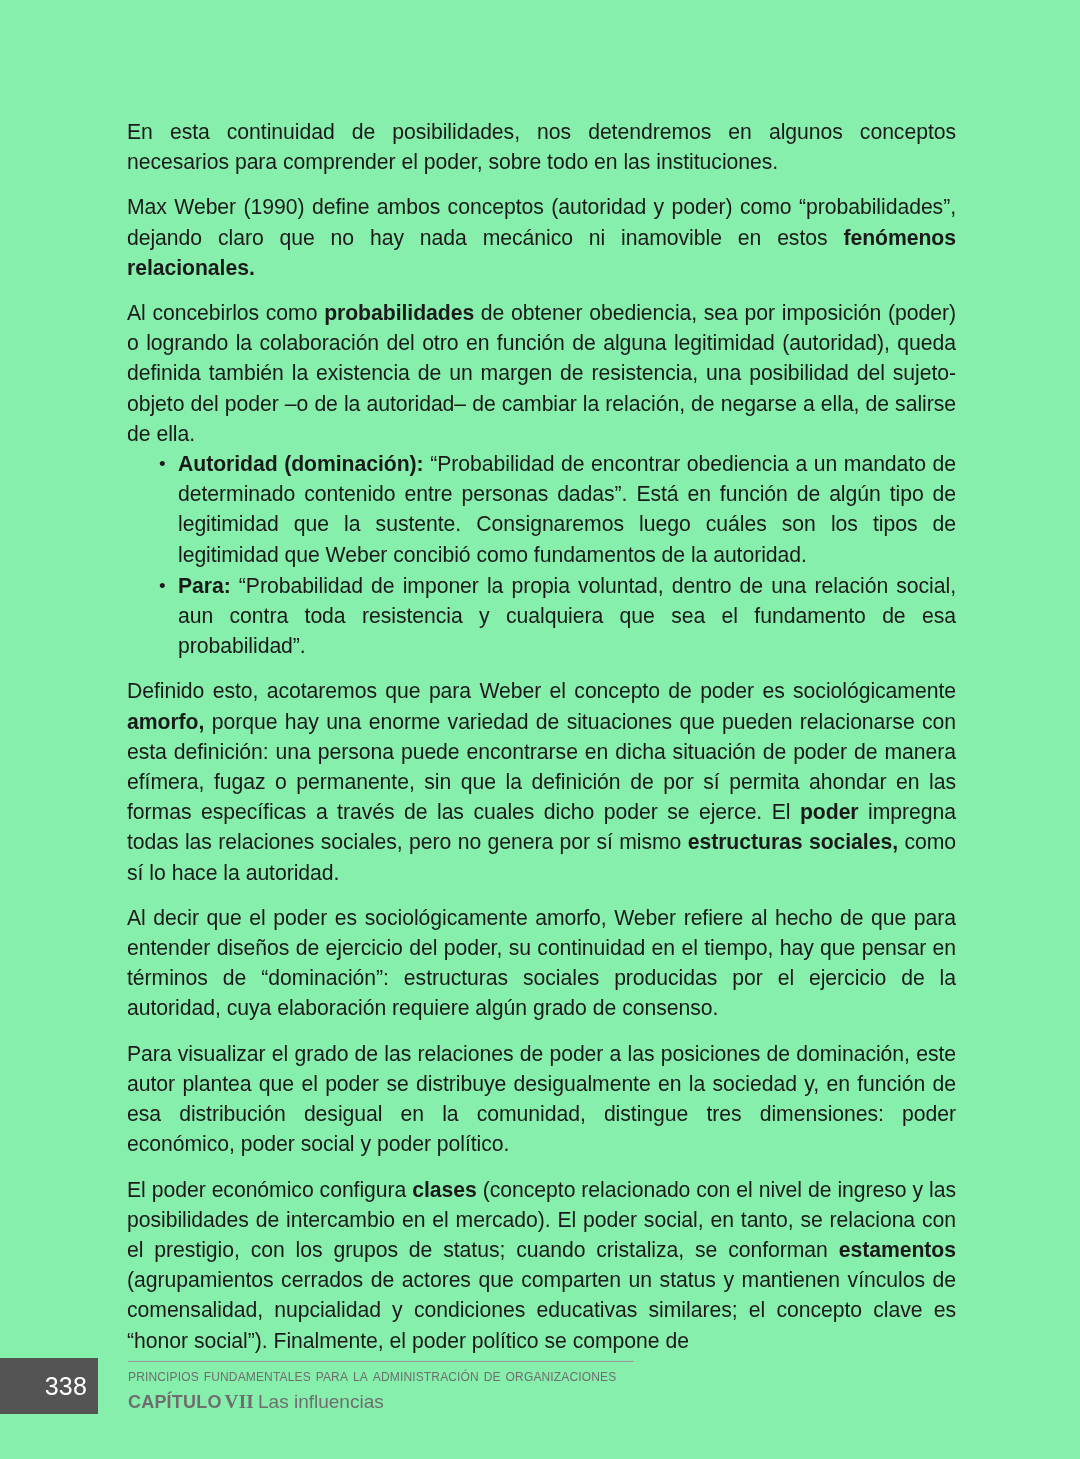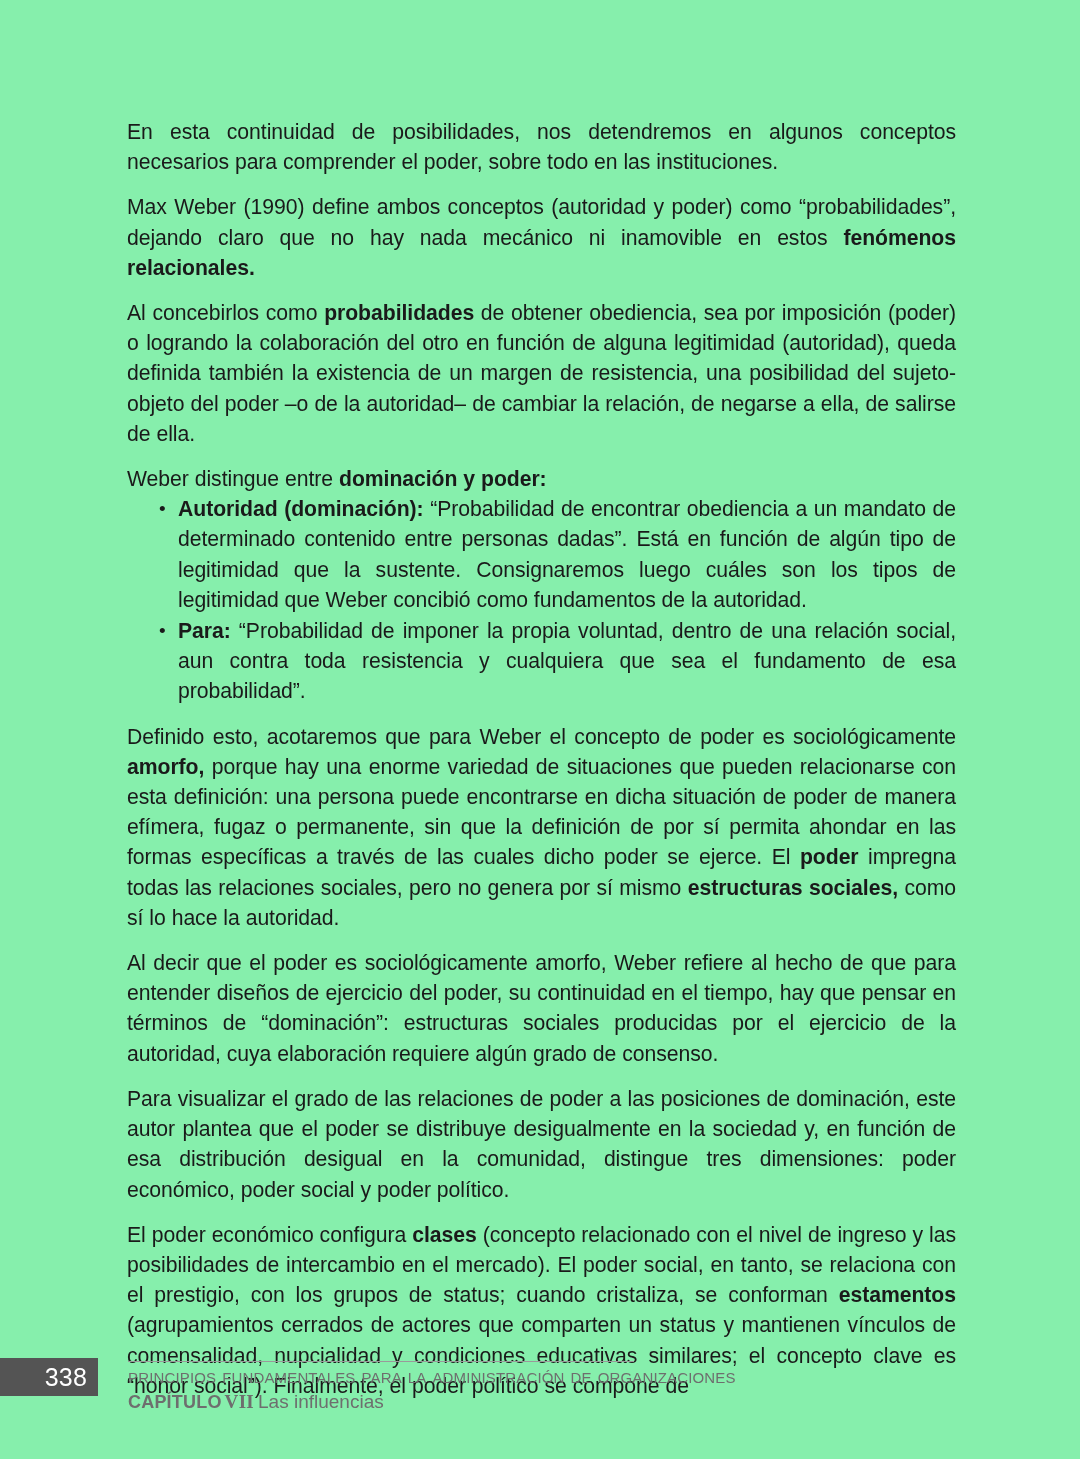--- a/index.html
+++ b/index.html
@@ -73,21 +73,21 @@
     left: 0;
     top: 1352px;
     width: 1080px;
     height: 66px;
   }
   .page-number-box {
     position: absolute;
     left: 0;
     top: 6px;
     width: 98px;
-    height: 38px;
+    height: 56px;
     background: #545454;
     box-sizing: border-box;
   }
   .page-number-box .num {
     position: absolute;
     right: 11px;
     top: 50%;
     transform: translateY(-50%);
     color: #ffffff;
     font-size: 25px;
@@ -102,21 +102,21 @@
     height: 1px;
     background: #9a9a9a;
   }
   .footer-text {
     position: absolute;
     left: 128px;
     top: 13px;
     width: 506px;
   }
   .footer-line1 {
-    font-size: 21px;
+    font-size: 17px;
     line-height: 21px;
     color: #6e6e6e;
     font-variant: small-caps;
     text-transform: lowercase;
     letter-spacing: 0.15px;
     white-space: nowrap;
   }
   .footer-line1::first-letter { }
   .footer-line2 {
     font-size: 19px;
@@ -147,21 +147,20 @@
 </head>
 <body>
 
 <div class="page" style="background: #86efac;">
 
   <div class="content">
     <div>
         <p class="para"><span>En esta continuidad de posibilidades, nos detendremos en algunos conceptos necesarios para comprender el poder, sobre todo en las instituciones.</span></p>
         <p class="para"><span>Max Weber (1990) define ambos conceptos (autoridad y poder) como “probabilidades”, dejando claro que no hay nada mecánico ni inamovible en estos </span><b>fenómenos relacionales.</b></p>
         <p class="para"><span>Al concebirlos como </span><b>probabilidades</b><span> de obtener obediencia, sea por imposición (poder) o logrando la colaboración del otro en función de alguna legitimidad (autoridad), queda definida también la existencia de un margen de resistencia, una posibilidad del sujeto-objeto del poder –o de la autoridad– de cambiar la relación, de negarse a ella, de salirse de ella.</span></p>
-        <p class="para"><span>Weber distingue entre </span><b>dominación y poder:</b></p>
       </div>
     <ul class="bullets">
         <li><span class="bullet-mark">•</span><b>Autoridad (dominación):</b><span> “Probabilidad de encontrar obediencia a un mandato de determinado contenido entre personas dadas”. Está en función de algún tipo de legitimidad que la sustente. Consignaremos luego cuáles son los tipos de legitimidad que Weber concibió como fundamentos de la autoridad.</span></li>
         <li><span class="bullet-mark">•</span><b>Para:</b><span> “Probabilidad de imponer la propia voluntad, dentro de una relación social, aun contra toda resistencia y cualquiera que sea el fundamento de esa probabilidad”.</span></li>
       </ul>
     <div>
         <p class="para"><span>Definido esto, acotaremos que para Weber el concepto de poder es sociológicamente </span><b>amorfo,</b><span> porque hay una enorme variedad de situaciones que pueden relacionarse con esta definición: una persona puede encontrarse en dicha situación de poder de manera efímera, fugaz o permanente, sin que la definición de por sí permita ahondar en las formas específicas a través de las cuales dicho poder se ejerce. El </span><b>poder</b><span> impregna todas las relaciones sociales, pero no genera por sí mismo </span><b>estructuras sociales,</b><span> como sí lo hace la autoridad.</span></p>
         <p class="para"><span>Al decir que el poder es sociológicamente amorfo, Weber refiere al hecho de que para entender diseños de ejercicio del poder, su continuidad en el tiempo, hay que pensar en términos de “dominación”: estructuras sociales producidas por el ejercicio de la autoridad, cuya elaboración requiere algún grado de consenso.</span></p>
         <p class="para"><span>Para visualizar el grado de las relaciones de poder a las posiciones de dominación, este autor plantea que el poder se distribuye desigualmente en la sociedad y, en función de esa distribución desigual en la comunidad, distingue tres dimensiones: poder económico, poder social y poder político.</span></p>
         <p class="para"><span>El poder económico configura </span><b>clases</b><span> (concepto relacionado con el nivel de ingreso y las posibilidades de intercambio en el mercado). El poder social, en tanto, se relaciona con el prestigio, con los grupos de status; cuando cristaliza, se conforman </span><b>estamentos</b><span> (agrupamientos cerrados de actores que comparten un status y mantienen vínculos de comensalidad, nupcialidad y condiciones educativas similares; el concepto clave es “honor social”). Finalmente, el poder político se compone de</span></p>

